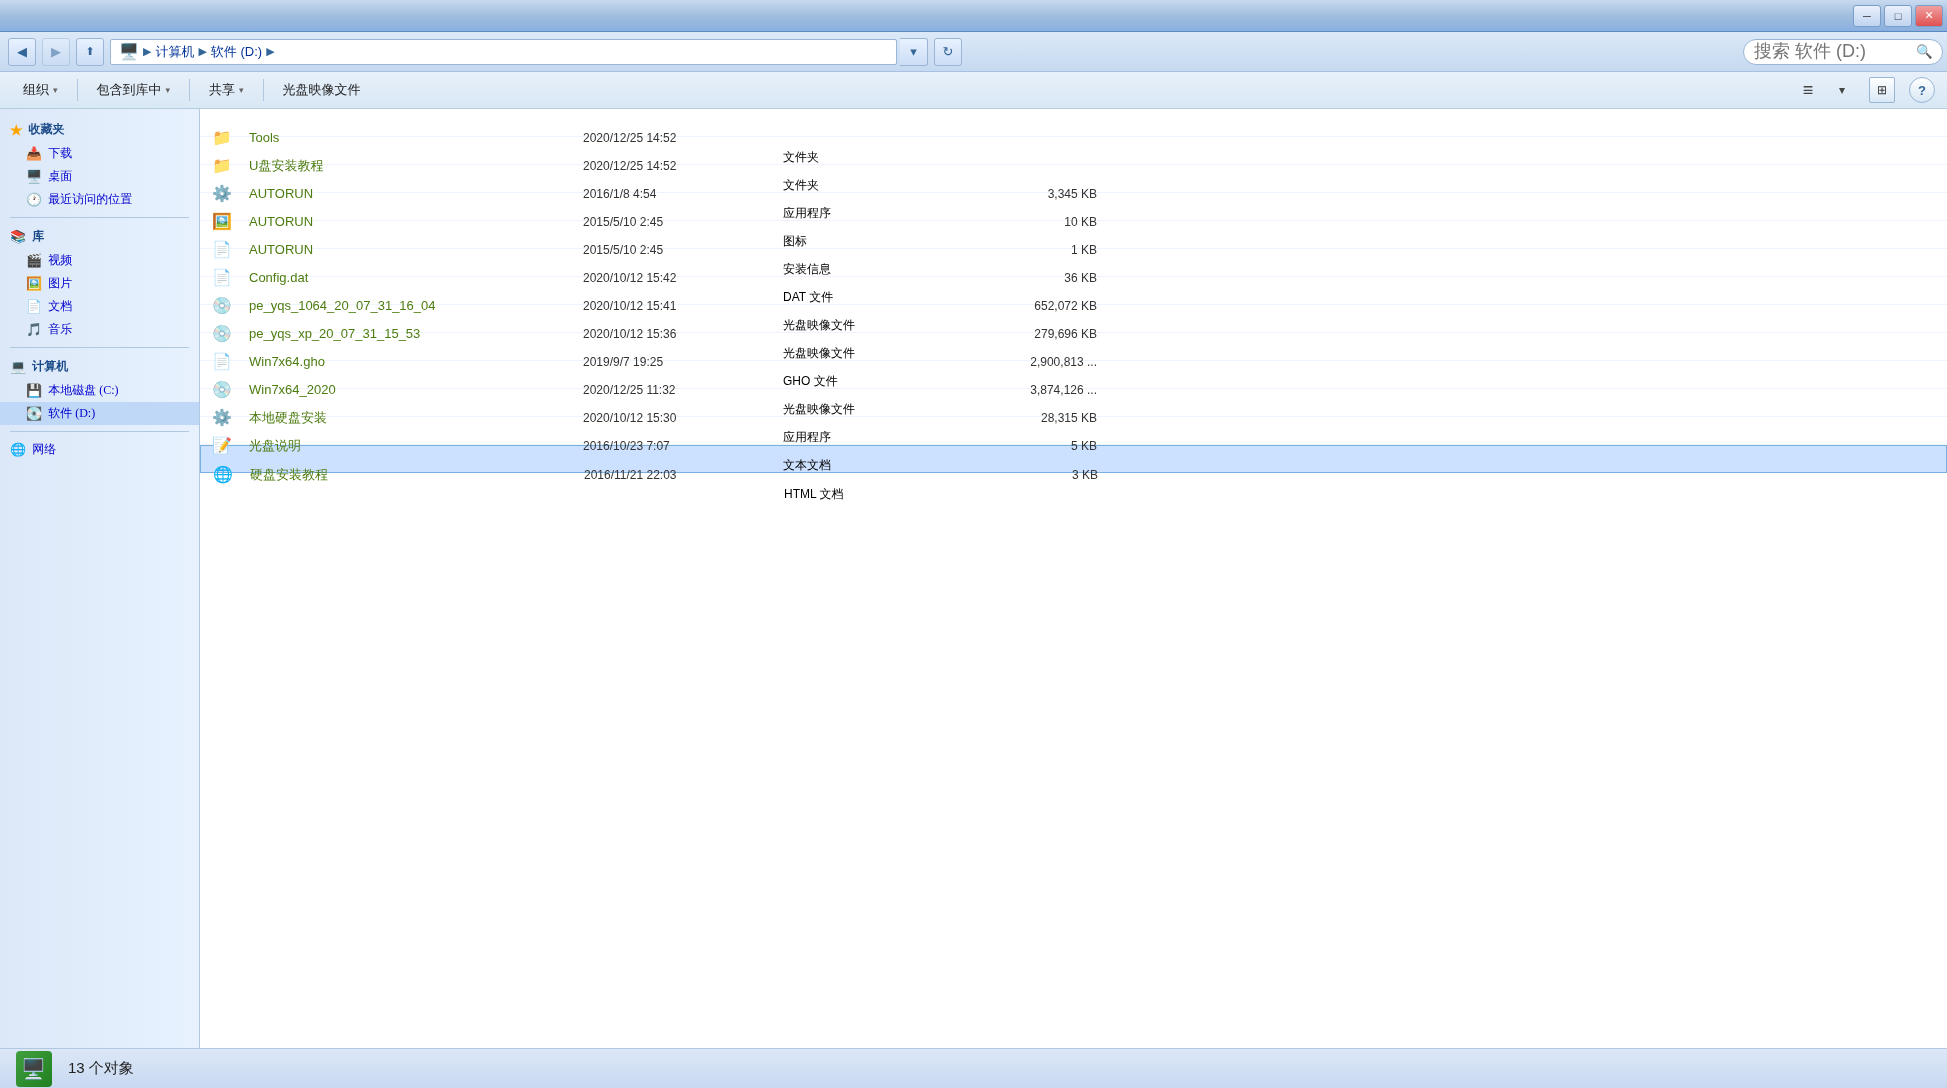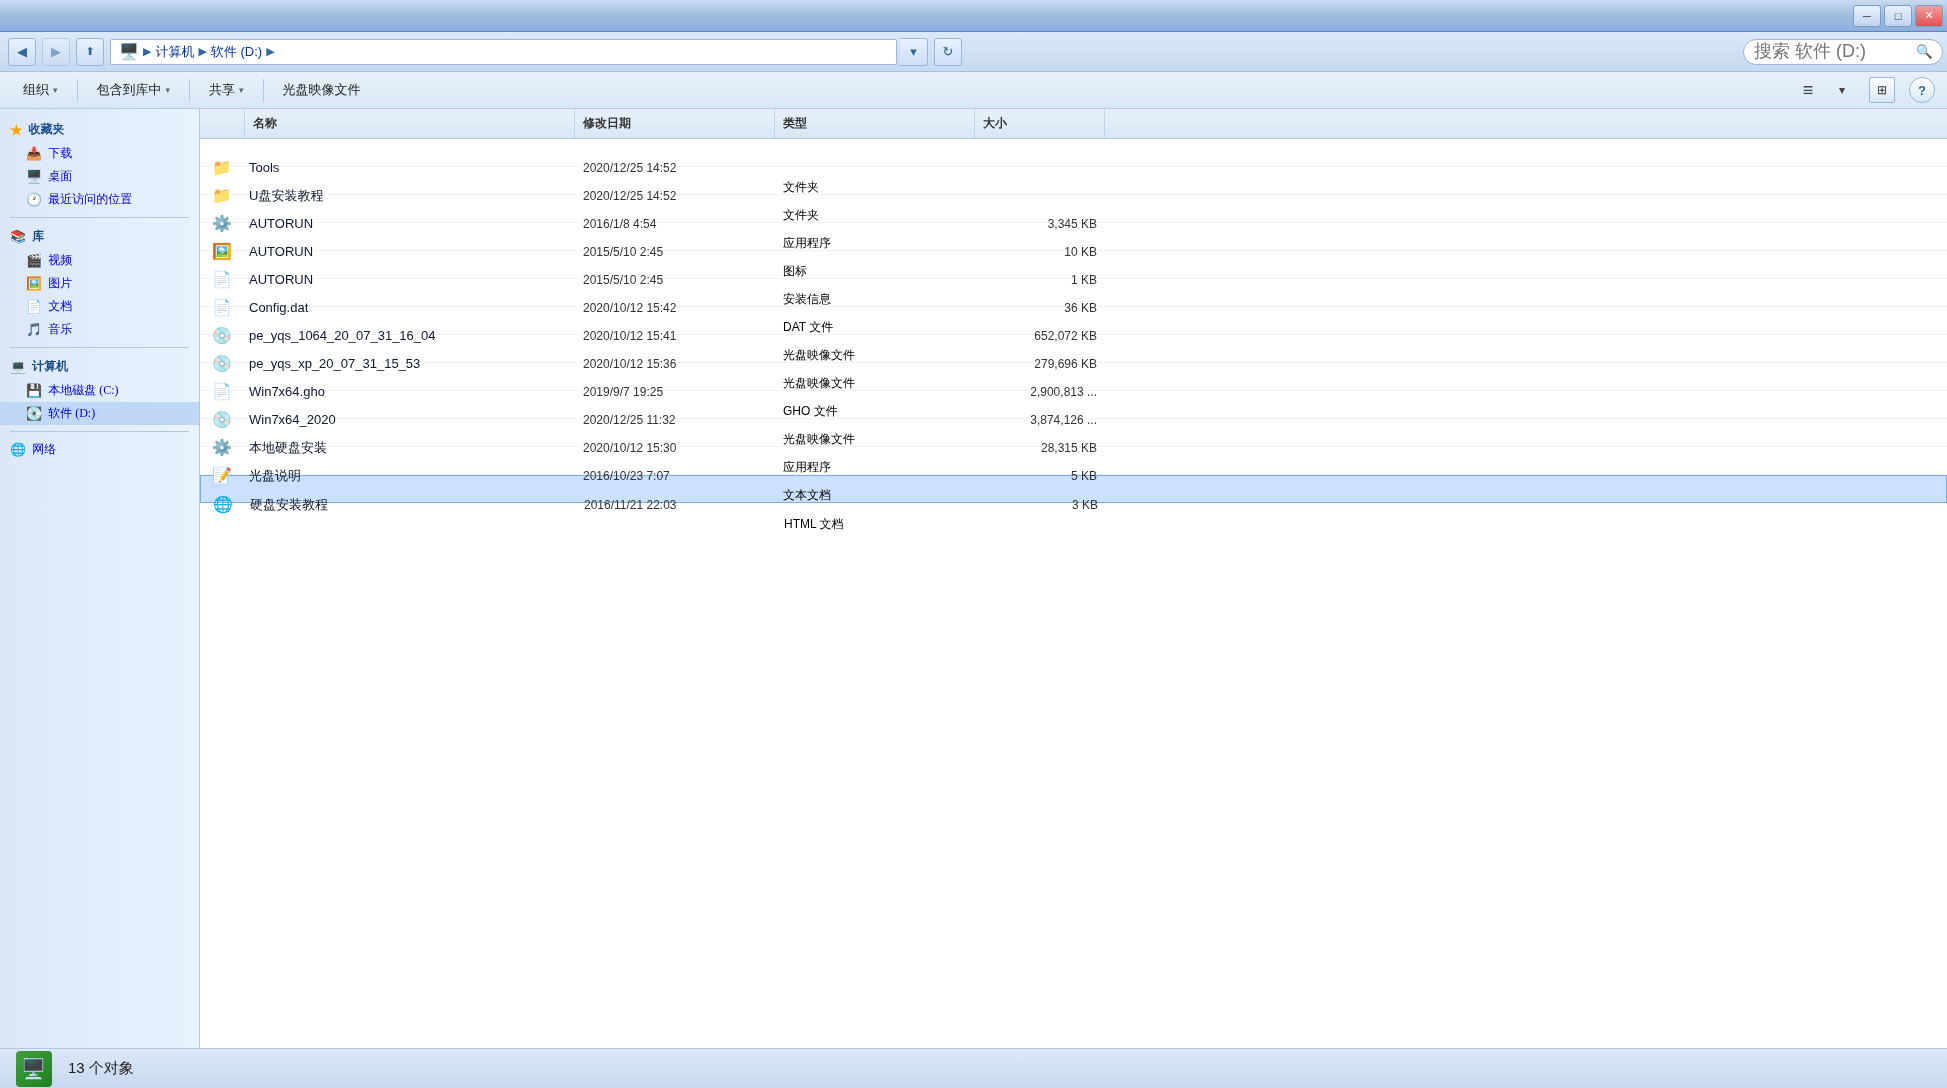--- a/index.html
+++ b/index.html
@@ -243,21 +243,21 @@
       border-bottom: 1px solid #eef4fc;
       cursor: pointer;
     }
     .file-row.selected { background: #cce0ff; border: 1px solid #7ab0e0; }
     .file-row .row-icon {
       display: flex;
       align-items: center;
       justify-content: center;
       font-size: 16px;
     }
-    .file-row .row-name { font-size: 13px; color: #0f172a; padding-left: 4px; }
+    .file-row .row-name { font-size: 13px; color: #4d7c0f; padding-left: 4px; }
     .file-row .row-date { font-size: 12px; color: #333; padding-left: 8px; }
     .file-row .row-type { font-size: 12px; color: #000000; padding-left: 8px; margin-top: 40px; }
     .file-row .row-size { font-size: 12px; color: #333; padding-left: 8px; text-align: right; padding-right: 8px; }
 
     
     .status-bar {
       height: 40px;
       background: linear-gradient(to bottom, #dce8f8, #c8d8f0);
       border-top: 1px solid #b0c8e0;
       display: flex;
@@ -408,28 +408,20 @@
       <div class="sidebar-section">
         <div class="sidebar-item" style="padding-left:10px;">
           <span class="item-icon">🌐</span>
           <span class="item-text">网络</span>
         </div>
       </div>
     </div>
 
     <div class="file-list-area">
 
-      <div class="column-header">
-        <div class="col-header" style="border-right:1px solid #c0d4e8;"></div>
-        <div class="col-header">名称</div>
-        <div class="col-header">修改日期</div>
-        <div class="col-header">类型</div>
-        <div class="col-header">大小</div>
-        <div class="col-header"></div>
-      </div>
 
       <div class="file-rows" id="file-rows-container">
       <div class="file-row">
     <div class="row-icon">📁</div>
     <div class="row-name">Tools</div>
     <div class="row-date">2020/12/25 14:52</div>
     <div class="row-type">文件夹</div>
     <div class="row-size"></div>
     <div></div>
   </div>

